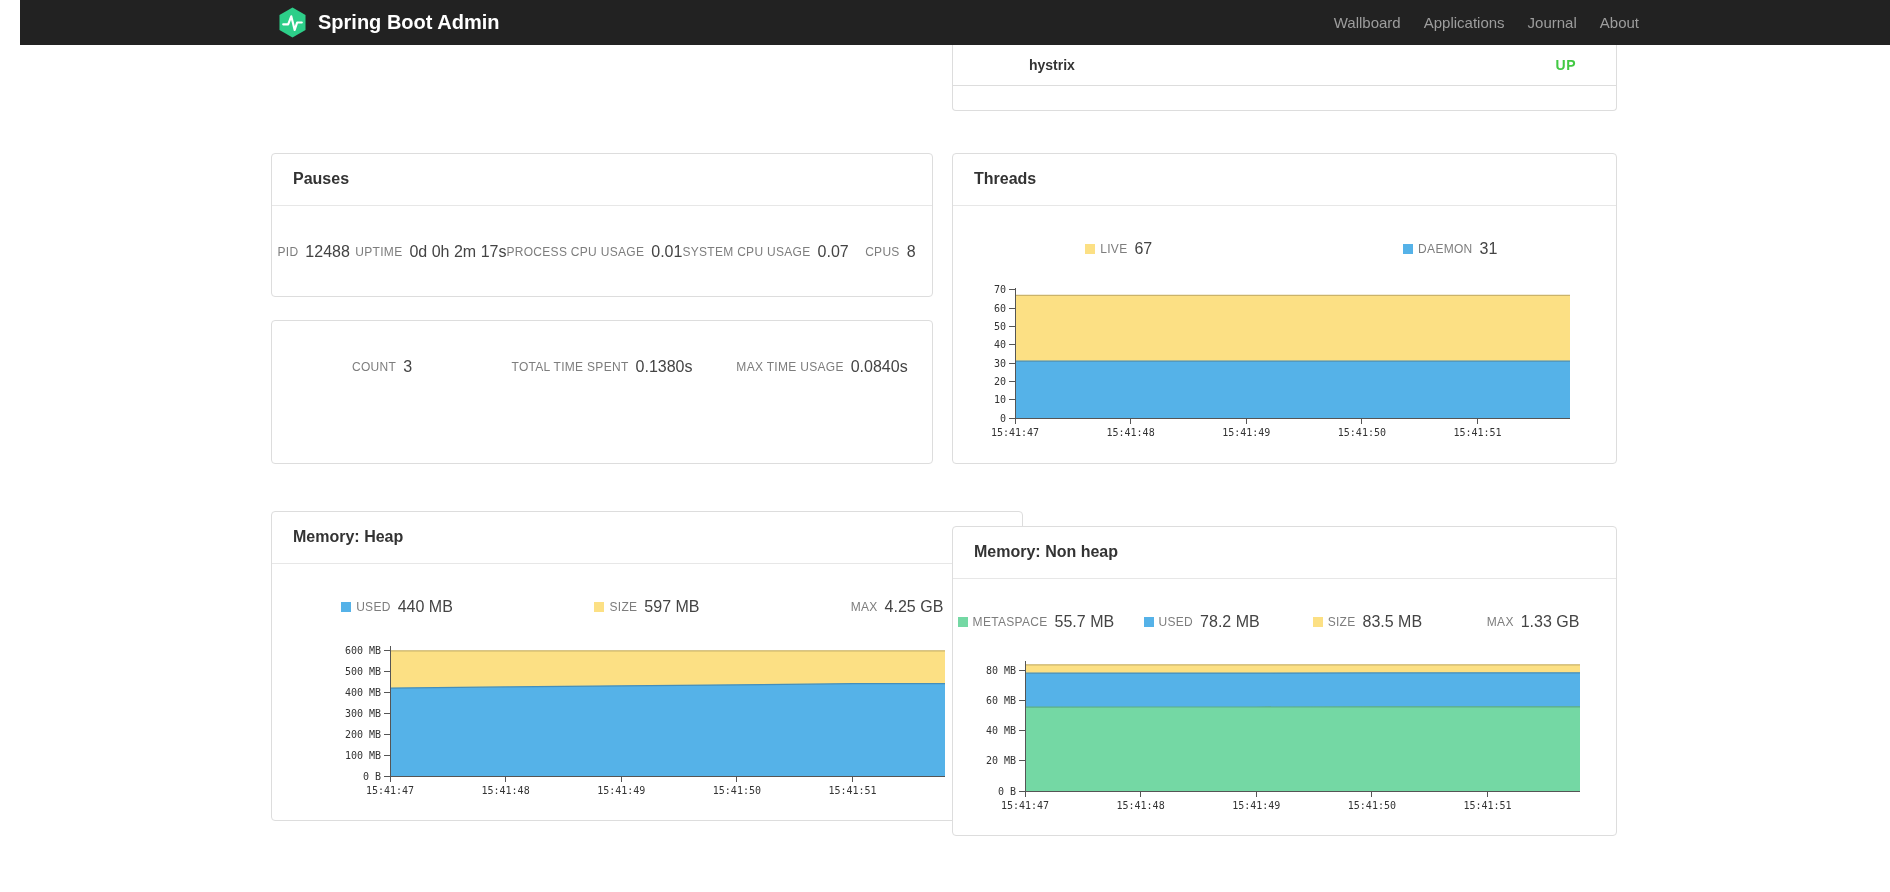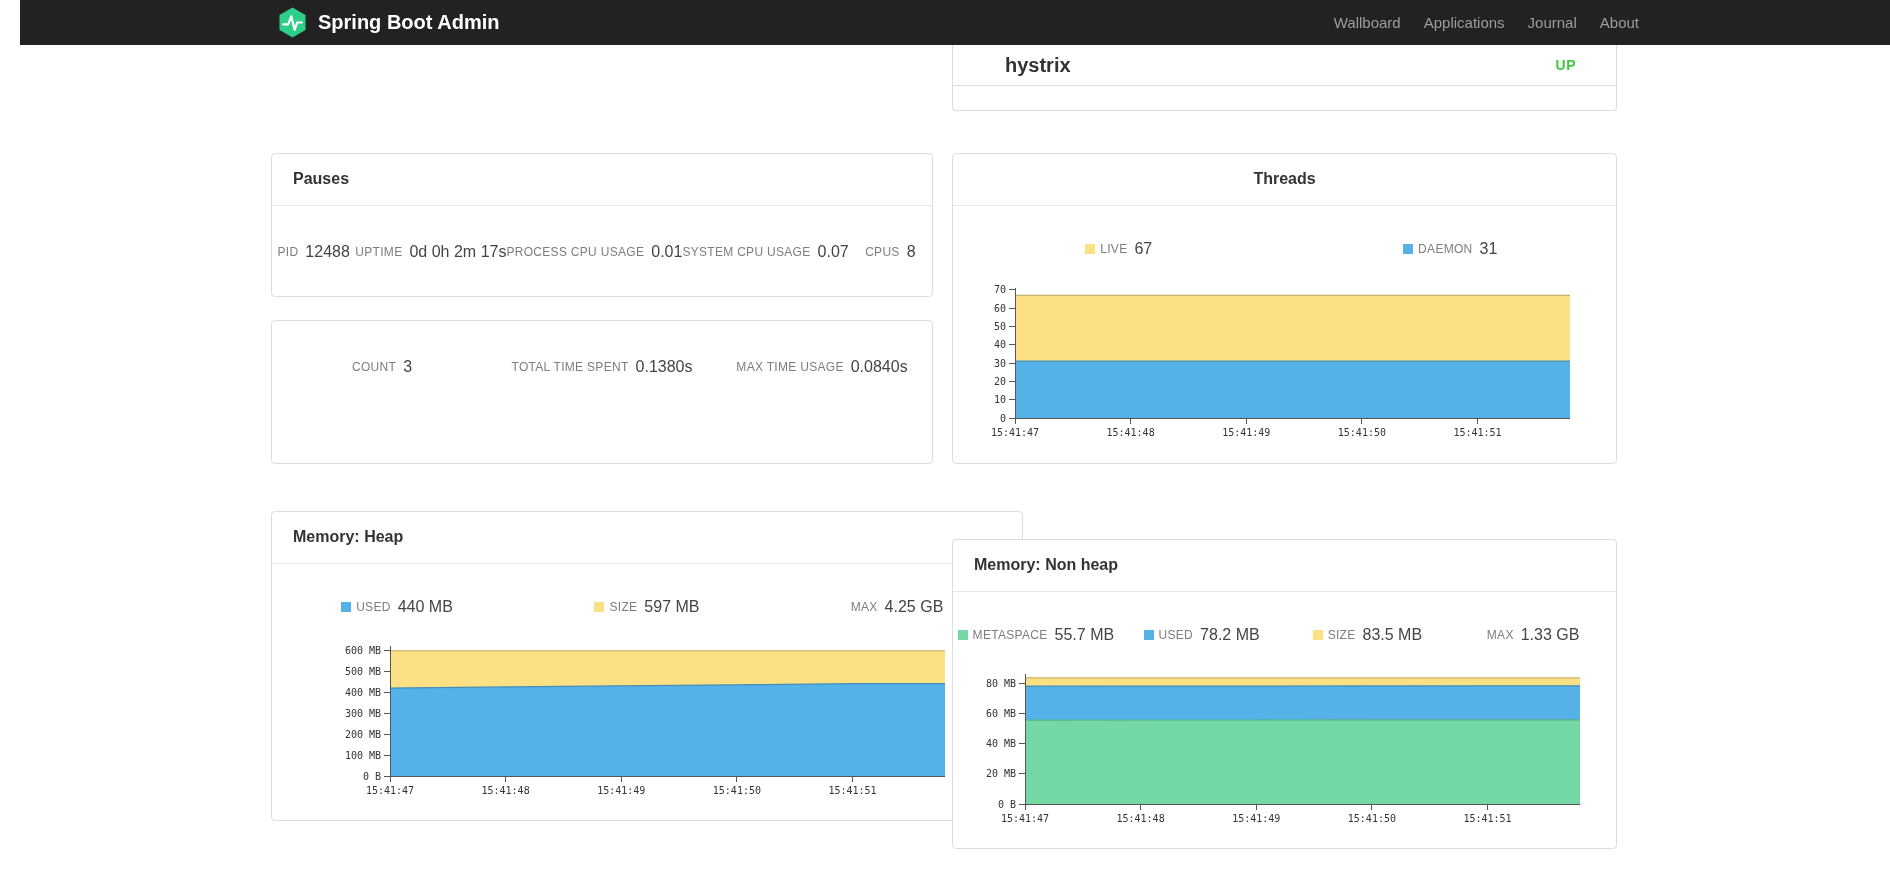--- a/index.html
+++ b/index.html
@@ -29,21 +29,21 @@
                 display: flex; align-items: center; gap: 5px; white-space: nowrap; }
   .stat-value { font-size: 16px; color: #444; white-space: nowrap; }
   .swatch { width: 10px; height: 10px; display: inline-block; }
   .chart-wrap { display: flex; justify-content: center; }
 
   
   .apps-card { border-top: none; border-radius: 0 0 4px 4px; }
   .app-row { display: flex; justify-content: space-between; align-items: center;
              height: 41px; padding: 0 40px 0 52px; border-bottom: 1px solid #ddd;
              cursor: pointer; }
-  .app-name { font-size: 20px; font-weight: bold; color: #333; }
+  .app-name { font-size: 14px; font-weight: bold; color: #333; margin-left: 24px; }
   .app-status { font-size: 14px; font-weight: bold; color: var(--status-up, #42c943);
                 letter-spacing: .5px; }
 </style>
 </head>
 <body>
 
 <div class="page">
 
   <nav class="navbar">
     <a class="brand">
@@ -89,21 +89,21 @@
         <div class="stat-label">SYSTEM CPU USAGE</div>
         <div class="stat-value">0.07</div>
       </div>
       <div class="stat">
         <div class="stat-label">CPUS</div>
         <div class="stat-value">8</div>
       </div>
     </div>
   </section>
 
-  <section class="card" style="left:952px; top:153px; width:665px; height:311px;text-align:center;">
+  <section class="card" style="left:952px; top:153px; width:665px; height:311px;">
     <h3 class="card-title">Threads</h3>
     <div class="stats stats-legend">
       <div class="stat">
         <div class="stat-label">
           <span class="swatch" style="background-color: rgb(252, 224, 132);"></span>
           <span>LIVE</span>
         </div>
         <div class="stat-value">67</div>
       </div>
       <div class="stat">
@@ -220,21 +220,21 @@
             <line x1="280.3" y1="134" x2="280.3" y2="140" stroke="#555" shape-rendering="crispEdges"></line>
             <text x="280.3" y="152" text-anchor="middle" font-size="10" fill="#333" font-family="DejaVu Sans Mono, monospace">15:41:49</text>
             <line x1="395.9" y1="134" x2="395.9" y2="140" stroke="#555" shape-rendering="crispEdges"></line>
             <text x="395.9" y="152" text-anchor="middle" font-size="10" fill="#333" font-family="DejaVu Sans Mono, monospace">15:41:50</text>
             <line x1="511.5" y1="134" x2="511.5" y2="140" stroke="#555" shape-rendering="crispEdges"></line>
             <text x="511.5" y="152" text-anchor="middle" font-size="10" fill="#333" font-family="DejaVu Sans Mono, monospace">15:41:51</text>
           </svg></div>
     </div>
   </section>
 
-  <section class="card" style="left:952px; top:539px; width:665px; height:310px;">
+  <section class="card" style="left:952px; top:526px; width:665px; height:310px;">
     <h3 class="card-title">Memory: Non heap</h3>
     <div class="stats stats-legend">
       <div class="stat">
         <div class="stat-label">
           <span class="swatch" style="background-color: rgb(116, 216, 164);"></span>
           <span>METASPACE</span>
         </div>
         <div class="stat-value">55.7 MB</div>
       </div>
       <div class="stat">

